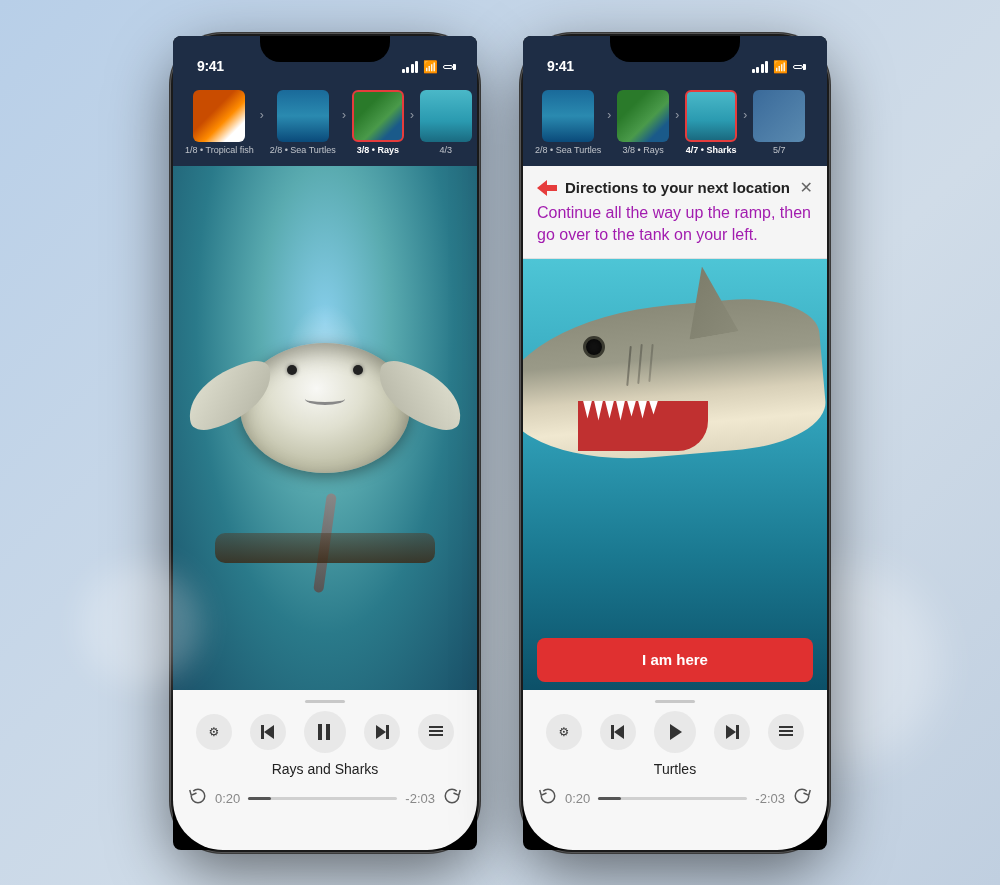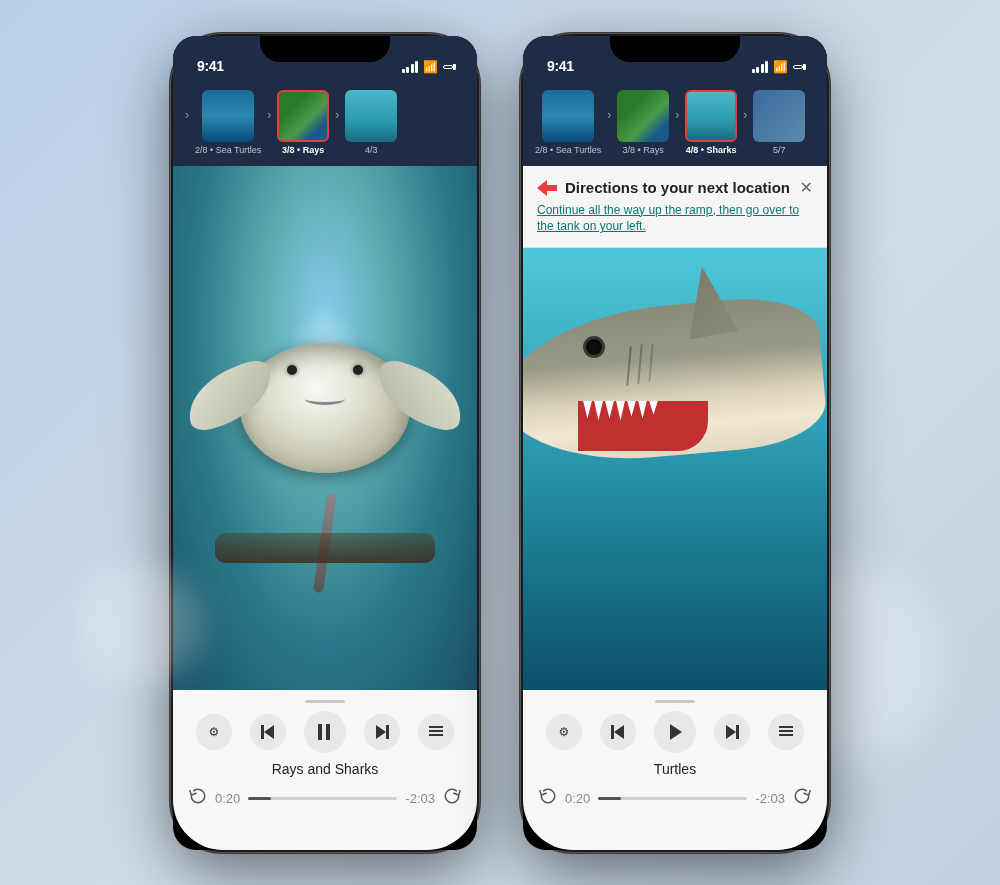--- a/index.html
+++ b/index.html
@@ -46,21 +46,21 @@
         0 0 0 1px #3a3a3a,
         0 20px 60px rgba(0,0,0,0.5),
         inset 0 0 0 1px #555;
       position: relative;
       flex-shrink: 0;
     }
     .phone-inner {
       width: 100%;
       height: 100%;
       background: #000;
-      border-radius: 23px;
+      border-radius: 8px;
       overflow: hidden;
       position: relative;
     }
     
     .notch {
       position: absolute;
       top: 0; left: 50%;
       transform: translateX(-50%);
       width: 130px; height: 26px;
       background: #000;
@@ -186,24 +186,23 @@
       align-items: center;
       gap: 8px;
       text-align: center;
     }
     .direction-title {
       font-size: 15px;
       font-weight: 600;
       color: #222;
     }
     .direction-text {
-      font-size: 12px;
-      color: #0f766e;
+      font-size: 16px;
+      color: #a21caf;
       line-height: 1.4;
-      text-decoration: underline;
     }
     .close-btn {
       font-size: 16px;
       color: #666;
       cursor: pointer;
     }
 
     
     .bottom-controls {
       position: absolute;
@@ -334,20 +333,24 @@
           <div class="bar" style="height:12px"></div>
         </div>
         <span style="color:#fff;font-size:12px;">📶</span>
         <span style="color:#fff;font-size:11px;border:1.5px solid #fff;padding:1px 4px;border-radius:2px;position:relative;">
           <span style="position:absolute;right:-4px;top:50%;transform:translateY(-50%);width:3px;height:6px;background:#fff;border-radius:0 1px 1px 0;"></span>
         </span>
       </div>
     </div>
 
     <div class="thumb-strip">
+      <div class="thumb-item">
+        <div class="thumb-img thumb-clown"></div>
+        <span class="thumb-label">1/8 • Tropical fish</span>
+      </div>
       <div class="thumb-arrow">›</div>
       <div class="thumb-item">
         <div class="thumb-img thumb-diver"></div>
         <span class="thumb-label">2/8 • Sea Turtles</span>
       </div>
       <div class="thumb-arrow">›</div>
       <div class="thumb-item">
         <div class="thumb-img thumb-turtle active"></div>
         <span class="thumb-label active-label">3/8 • Rays</span>
       </div>
@@ -464,21 +467,21 @@
         <span class="thumb-label">2/8 • Sea Turtles</span>
       </div>
       <div class="thumb-arrow">›</div>
       <div class="thumb-item">
         <div class="thumb-img thumb-turtle"></div>
         <span class="thumb-label">3/8 • Rays</span>
       </div>
       <div class="thumb-arrow">›</div>
       <div class="thumb-item">
         <div class="thumb-img thumb-shark active"></div>
-        <span class="thumb-label active-label">4/8 • Sharks</span>
+        <span class="thumb-label active-label">4/7 • Sharks</span>
       </div>
       <div class="thumb-arrow">›</div>
       <div class="thumb-item">
         <div class="thumb-img thumb-extra"></div>
         <span class="thumb-label">5/7</span>
       </div>
     </div>
 
     <div class="direction-banner">
       <div class="direction-header">
@@ -521,20 +524,23 @@
 
           <div style="position:absolute;top:20px;left:160px;width:50px;height:70px;background:linear-gradient(135deg,#7a7a68 0%,#8a8a78 100%);clip-path:polygon(50% 0%,100% 100%,0% 100%);transform:rotate(-10deg);"></div>
 
           <div style="position:absolute;top:100px;left:105px;width:2px;height:40px;background:rgba(0,0,0,0.3);border-radius:1px;transform:rotate(5deg);"></div>
           <div style="position:absolute;top:98px;left:116px;width:2px;height:40px;background:rgba(0,0,0,0.25);border-radius:1px;transform:rotate(5deg);"></div>
           <div style="position:absolute;top:98px;left:127px;width:2px;height:38px;background:rgba(0,0,0,0.2);border-radius:1px;transform:rotate(5deg);"></div>
         </div>
       </div>
     </div>
 
+    <div class="i-am-here-btn">
+      <span>I am here</span>
+    </div>
 
     <div class="bottom-controls">
       <div class="scrubber-line"></div>
       <div class="control-buttons">
         <div class="ctrl-btn gear">⚙</div>
         <div class="ctrl-btn">
           <svg width="14" height="14" viewBox="0 0 14 14">
               <rect x="0" y="0" width="3" height="14" fill="#333"></rect>
               <polygon points="13,0 3,7 13,14" fill="#333"></polygon>
             </svg>

